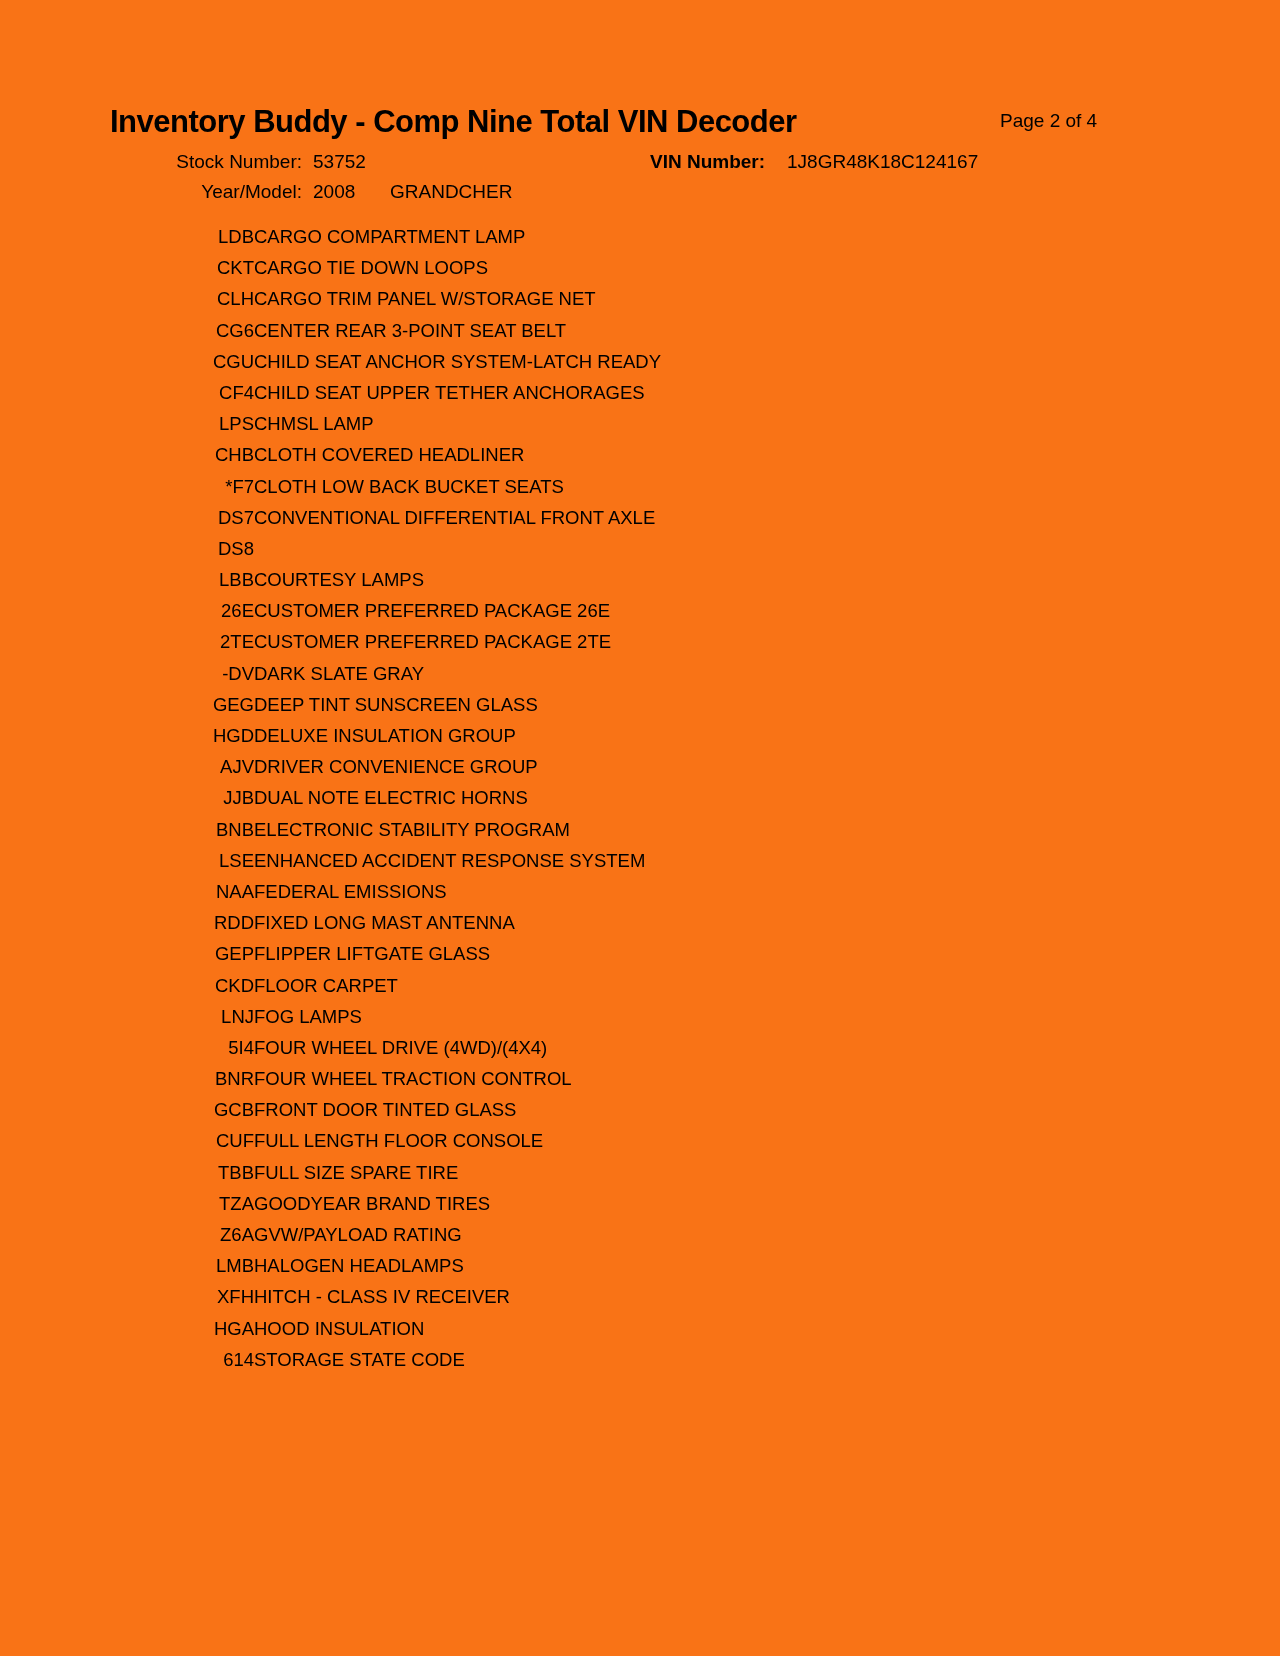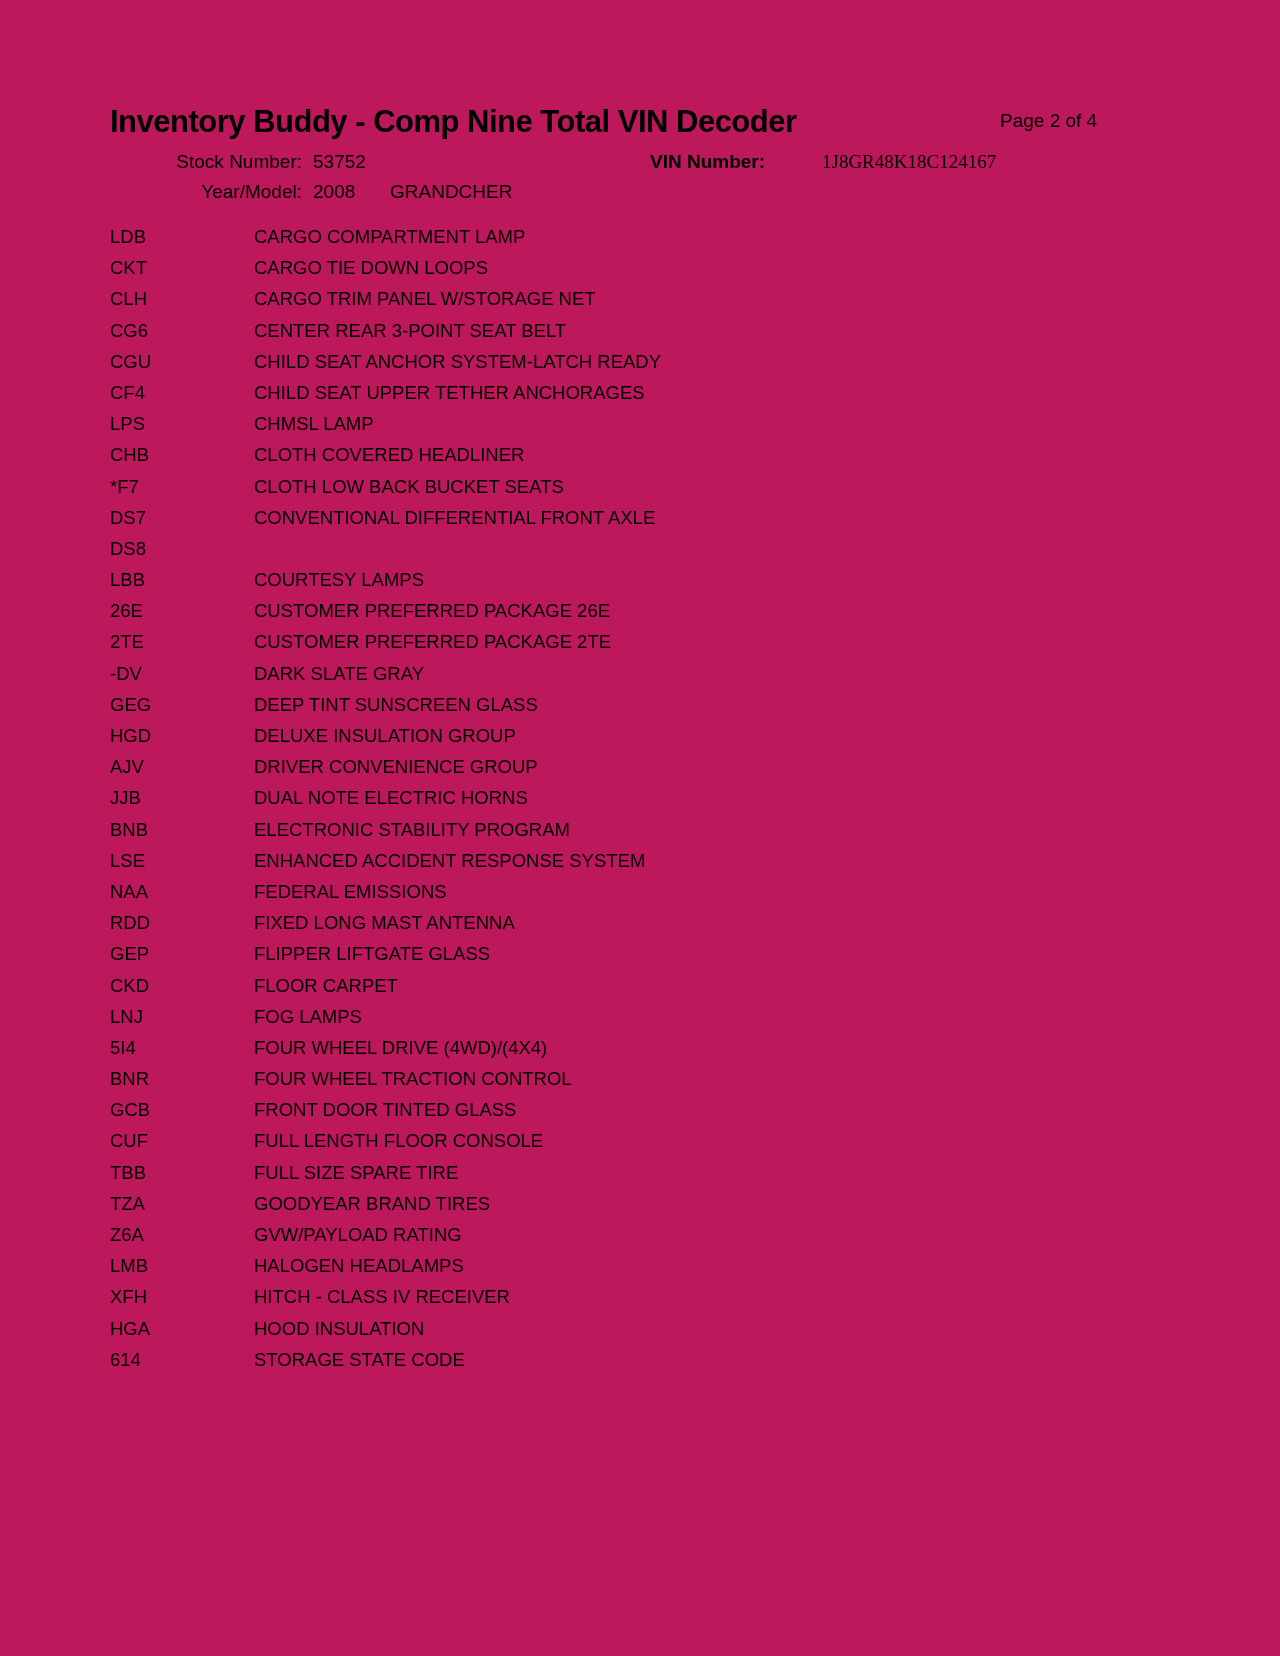--- a/index.html
+++ b/index.html
@@ -4,21 +4,21 @@
 <style>
   html, body {
     margin: 0;
     padding: 0;
     background: #ffffff;
   }
   .page {
     position: relative;
     width: 1280px;
     height: 1656px;
-    background: #be185d;
+    background: #f97316;
     color: #000000;
     font-family: "Liberation Sans", "DejaVu Sans", sans-serif;
     overflow: hidden;
   }
   .doc-title {
     position: absolute;
     left: 110px;
     top: 104px;
     font-size: 31px;
     font-weight: 700;
@@ -49,36 +49,37 @@
     text-align: right;
     font-weight: 400;
   }
   .hdr-value { position: absolute; font-weight: 400; }
   .stock-value { left: 313px; }
   .vin-label {
     position: absolute;
     left: 650px;
     font-weight: 700;
   }
-  .vin-value { left: 822px; font-family: Liberation Serif, serif; }
+  .vin-value { left: 787px; }
   .year-value { left: 313px; }
   .model-value { left: 390px; }
 
   .options-list {
     position: absolute;
     left: 110px;
     top: 221px;
     width: 1060px;
   }
   .option-row {
     position: relative;
     height: 31.2px;
     line-height: 31.2px;
     font-size: 18.5px;
     white-space: nowrap;
+    text-align: right;
   }
   .option-code {
     position: absolute;
     left: 0;
     width: 144px;
   }
   .option-desc {
     position: absolute;
     left: 144px;
   }

